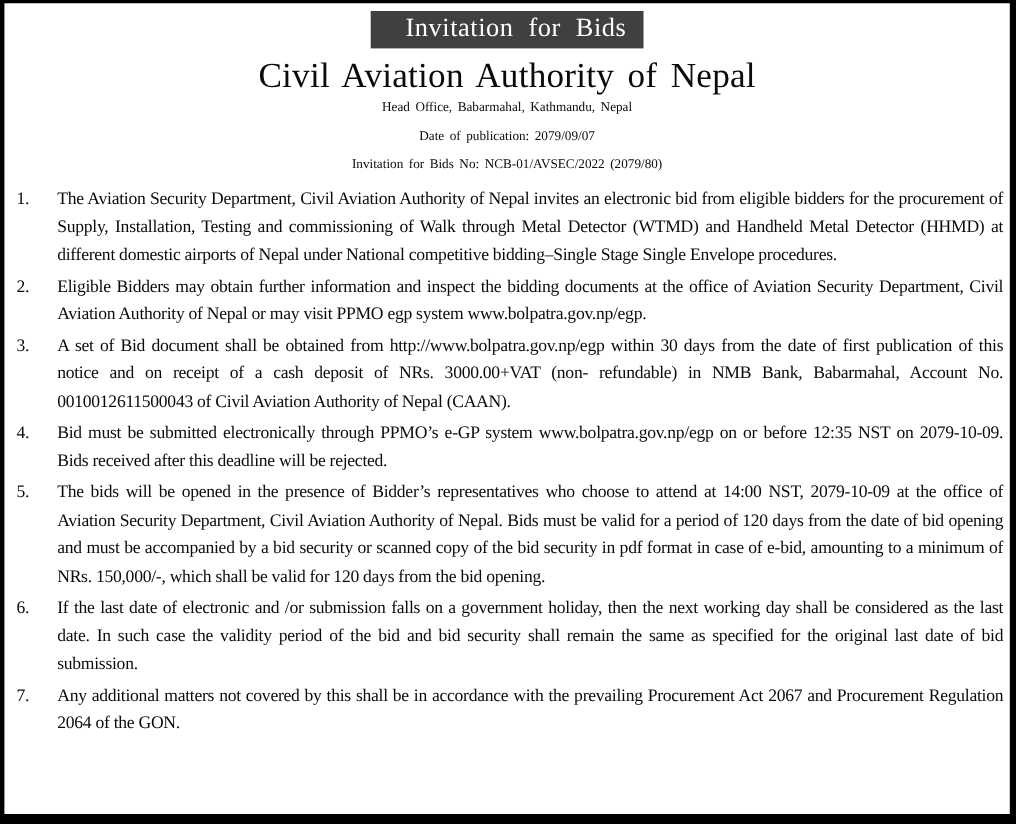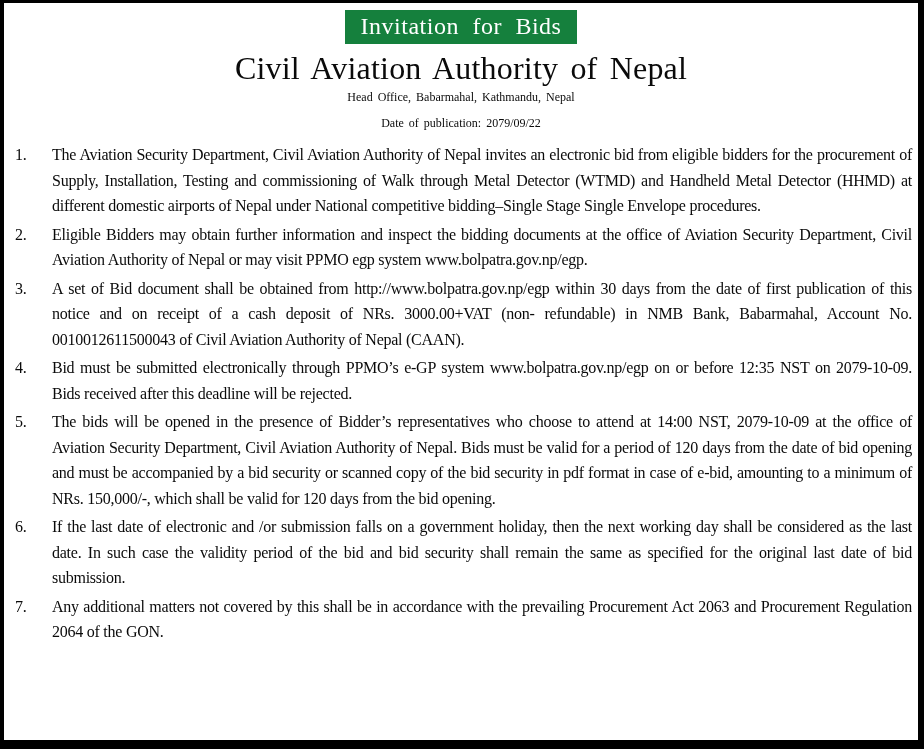--- a/index.html
+++ b/index.html
@@ -27,24 +27,24 @@
     width: 168px;
     height: 116px;
   }
   .header {
     text-align: center;
     padding-top: 7px;
     line-height: 1;
   }
   .banner {
     display: inline-block;
-    background: #15803d;
+    background: #404040;
     color: #ffffff;
     font-size: 24px;
-    padding: 4px 16px 6px 16px;
+    padding: 4px 16px 6px 32px;
     word-spacing: 7px;
     letter-spacing: 0.5px;
   }
   .org {
     font-size: 32px;
     margin-top: 8px;
     word-spacing: 4px;
     letter-spacing: 0.2px;
   }
   .sub {
@@ -86,21 +86,22 @@
 
 <div class="page">
 
 
   <div class="header">
     <div>
       <span class="banner">Invitation for Bids</span>
     </div>
     <div class="org">Civil Aviation Authority of Nepal</div>
     <div class="sub">Head Office, Babarmahal, Kathmandu, Nepal</div>
-    <div class="sub">Date of publication: 2079/09/22</div>
+    <div class="sub">Date of publication: 2079/09/07</div>
+    <div class="sub">Invitation for Bids No: NCB-01/AVSEC/2022 (2079/80)</div>
   </div>
 
   <div class="notice-list" id="notice-list">
       <div class="item">
         <span class="num">1.</span>
         <span class="txt">The Aviation Security Department, Civil Aviation Authority of Nepal invites an electronic bid from eligible bidders for the procurement of Supply, Installation, Testing and commissioning of Walk through Metal Detector (WTMD) and Handheld Metal Detector (HHMD) at different domestic airports of Nepal under National competitive bidding–Single Stage Single Envelope procedures.</span>
       </div>
       <div class="item">
         <span class="num">2.</span>
         <span class="txt">Eligible Bidders may obtain further information and inspect the bidding documents at the office of Aviation Security Department, Civil Aviation Authority of Nepal or may visit PPMO egp system www.bolpatra.gov.np/egp.</span>
@@ -116,17 +117,17 @@
       <div class="item">
         <span class="num">5.</span>
         <span class="txt">The bids will be opened in the presence of Bidder’s representatives who choose to attend at 14:00 NST, 2079-10-09 at the office of Aviation Security Department, Civil Aviation Authority of Nepal. Bids must be valid for a period of 120 days from the date of bid opening and must be accompanied by a bid security or scanned copy of the bid security in pdf format in case of e-bid, amounting to a minimum of NRs. 150,000/-, which shall be valid for 120 days from the bid opening.</span>
       </div>
       <div class="item">
         <span class="num">6.</span>
         <span class="txt">If the last date of electronic and /or submission falls on a government holiday, then the next working day shall be considered as the last date. In such case the validity period of the bid and bid security shall remain the same as specified for the original last date of bid submission.</span>
       </div>
       <div class="item">
         <span class="num">7.</span>
-        <span class="txt">Any additional matters not covered by this shall be in accordance with the prevailing Procurement Act 2063 and Procurement Regulation 2064 of the GON.</span>
+        <span class="txt">Any additional matters not covered by this shall be in accordance with the prevailing Procurement Act 2067 and Procurement Regulation 2064 of the GON.</span>
       </div>
     </div>
 
 </div>
 
 </body></html>

